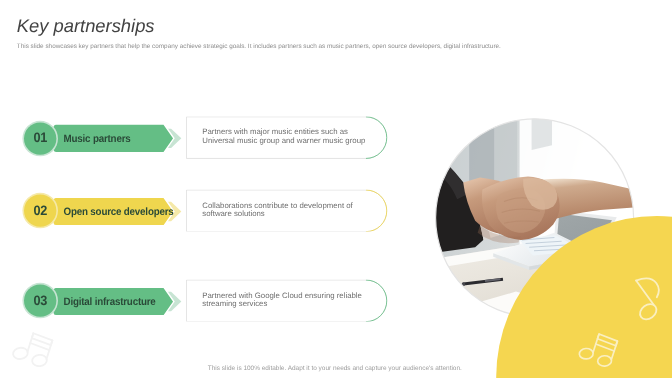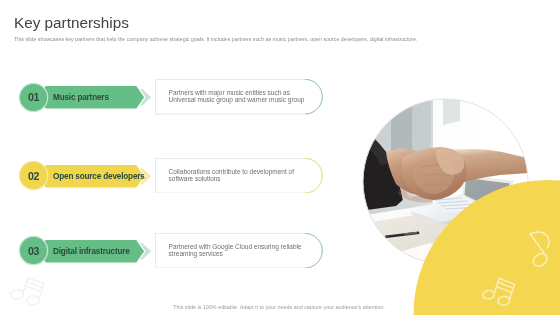--- a/index.html
+++ b/index.html
@@ -1,21 +1,21 @@
 <!DOCTYPE html>
 <html><head>
 <meta charset="utf-8">
 <style>
   html,body{margin:0;padding:0;background:#fff;}
   body{width:560px;height:315px;overflow:hidden;
        font-family:"Liberation Sans",sans-serif;}
   .slide{position:relative;width:560px;height:315px;background:#fff;overflow:hidden;}
 
   .title{position:absolute;left:14px;top:15px;font-size:15.3px;color:#434343;
-         letter-spacing:0px;line-height:1;}
+         letter-spacing:0px;line-height:1;font-style:italic;}
   .subtitle{position:absolute;left:14px;top:36.9px;font-size:5.3px;color:#8d8d8d;
             line-height:1;white-space:nowrap;}
   .footer{position:absolute;left:173.2px;top:305.2px;font-size:5.4px;color:#9d9d9d;
           line-height:1;white-space:nowrap;}
 
   
   .art{position:absolute;left:0;top:0;width:560px;height:315px;pointer-events:none;}
 
   
   .row{position:absolute;left:0;width:560px;height:40px;}
@@ -161,21 +161,21 @@
       <path d="M-3.6 -14.4 L14.4 -11.4 L13.9 -6.9 L-4.1 -9.9 Z"></path>
       <path d="M-4.6 -5.3 L13.4 -2.3"></path>
     </g>
   </svg>
 
   <div class="title">Key partnerships</div>
   <div class="subtitle">This slide showcases key partners that help the company achieve strategic goals. It includes partners such as music partners, open source developers, digital infrastructure.</div>
   <div class="footer">This slide is 100% editable. Adapt it to your needs and capture your audience's attention.</div>
 
   <div id="rows">
-      <div class="row" style="top: 77px;">
+      <div class="row" style="top: 95px;">
     <svg class="banner" viewBox="0 0 110 26" width="110" height="26">
       <path d="M86 4.2 L98.6 4.2 L107.1 12.3 L98.6 20.4 L86 20.4 Z" fill="#C7E4D3"></path>
       <path d="M2.6 0.4 H92.6 L100.9 12.3 L92.6 24.2 H2.6 A2.6 2.6 0 0 1 0 21.6 V3 A2.6 2.6 0 0 1 2.6 0.4 Z" fill="#64BE85" stroke="#ffffff" stroke-width="1.2"></path>
     </svg>
     <div class="numcircle" style="background:#64BE85;box-shadow:0 0 0 1.3px #C7E4D3"></div>
     <div class="numtxt">01</div>
     <div class="blabel">Music partners</div>
     <svg class="descbox" viewBox="0 0 168 35.4" width="168" height="35.4">
       <path d="M0.35 0.35 H150.0 A17.35 17.35 0 0 1 150.0 35.05 H0.35 Z" fill="#ffffff" stroke="#dddddd" stroke-width="0.7"></path>
       <path d="M150.0 0.35 A17.35 17.35 0 0 1 150.0 35.05" fill="none" stroke="#64BE85" stroke-width="0.7"></path>

